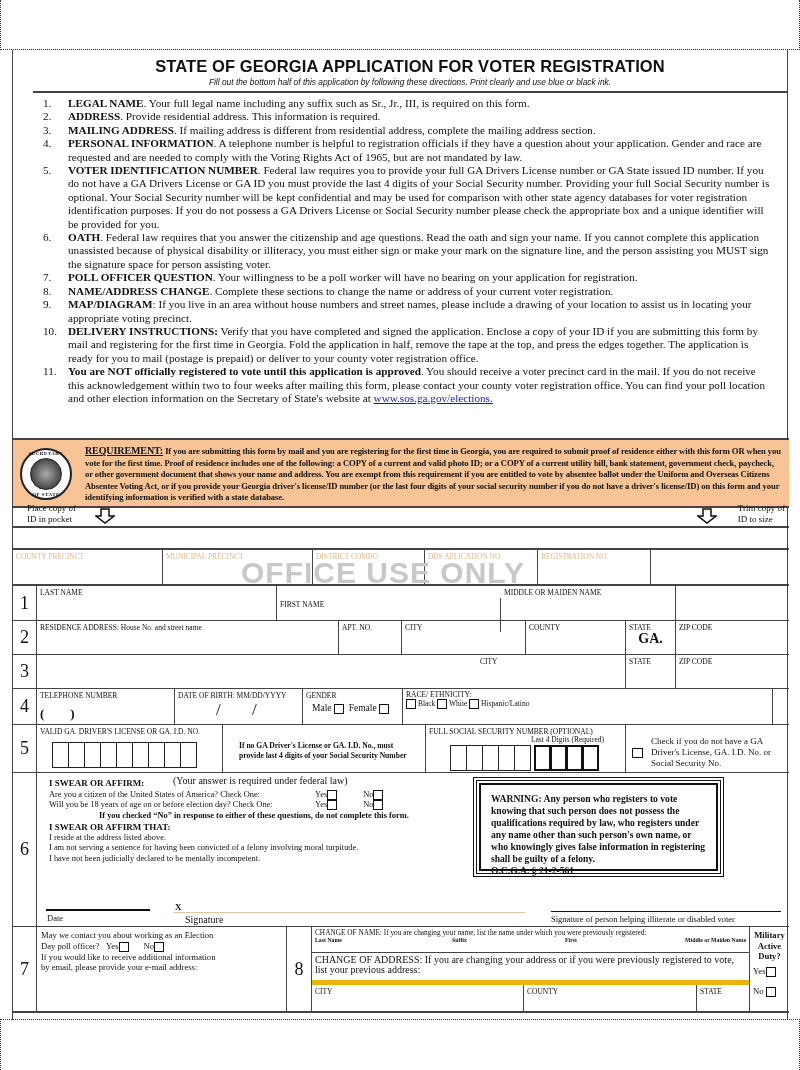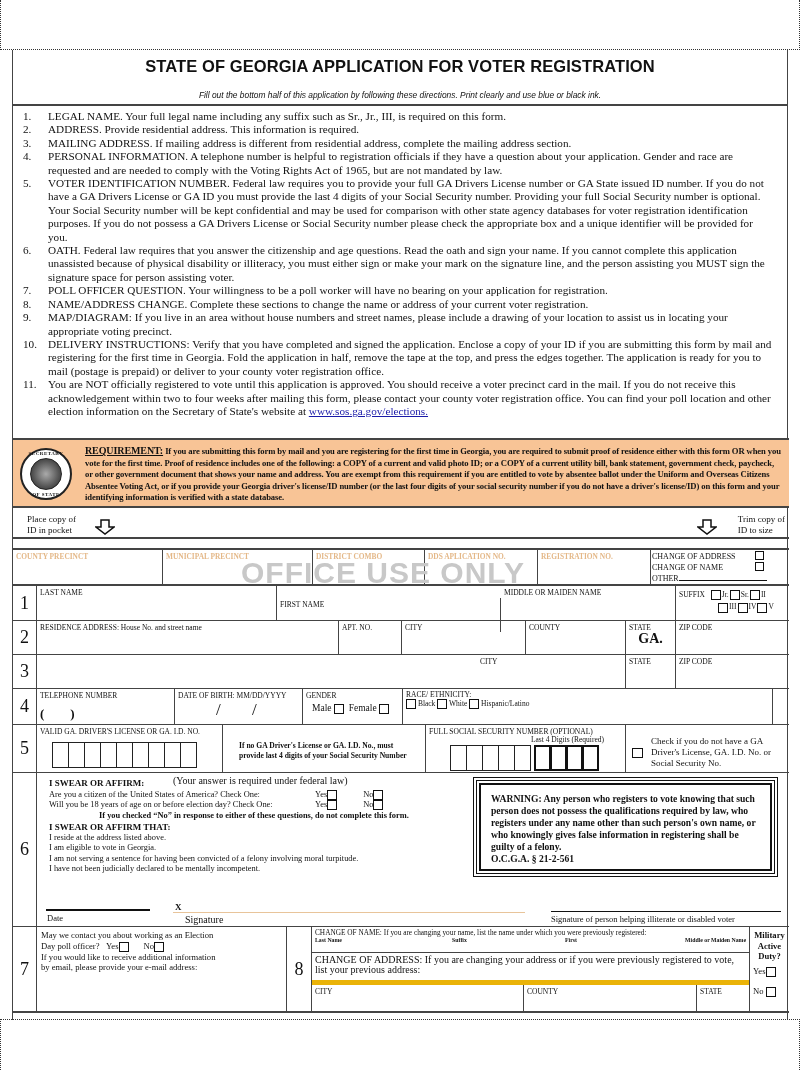--- a/index.html
+++ b/index.html
@@ -4,73 +4,73 @@
 <style>
   * { box-sizing: border-box; margin: 0; padding: 0; }
   html, body { width: 800px; height: 1070px; background: #fff; overflow: hidden; }
   body { position: relative; font-family: "Liberation Serif", serif; color: #111; }
 
   .tape { position: absolute; left: 0; width: 800px; border: 1.5px dotted #333; }
   .tape.top { top: 0; height: 50px; border-top: none; }
   .tape.bottom { top: 1019px; height: 51px; border-bottom: none; }
 
   .form { position: absolute; left: 12px; top: 50px; width: 776px; height: 970px;
-          border-left: 1px solid #444; border-right: 1px solid #444; }
+          border-left: 1px solid #444; border-right: 1px solid #444; padding-left: 20px; }
 
   .title { text-align: center; font-family: "Liberation Sans", sans-serif; font-weight: bold;
            font-size: 16.5px; margin-top: 7px; letter-spacing: 0.1px; }
   .subtitle { text-align: center; font-family: "Liberation Sans", sans-serif; font-style: italic;
-              font-size: 8.4px; margin-top: 14px; }
+              font-size: 8.4px; margin-top: 1px; }
   .rule-thick { border-top: 2px solid #444; margin-top: 4px; }
 
   .instructions { list-style: none; padding: 4px 14px 0 10px; font-size: 11.2px; line-height: 13.4px; }
   .instructions li { display: flex; }
   .instructions .num { width: 25px; flex: 0 0 25px; }
   .instructions .txt { flex: 1; }
-  .instructions b { font-weight: normal; }
+  .instructions b { font-weight: bold; }
   .link { color: #1a1aa8; text-decoration: underline; }
 
   .req-box { position: absolute; left: 0; top: 388px; width: 776px; height: 70px;
              background: #f8c496; border-top: 2px solid #444; border-bottom: 2px solid #444; }
   .seal { position: absolute; left: 7px; top: 8px; width: 52px; height: 52px; border-radius: 50%;
           border: 2px solid #222; background: #fff; }
   .seal .inner { position: absolute; left: 8px; top: 8px; width: 32px; height: 32px; border-radius: 50%;
                  border: 1.5px solid #222; background: radial-gradient(circle, #aaa 0%, #555 60%, #222 100%); }
   .seal .ring-text { position: absolute; left: 0; top: 1px; width: 100%; text-align: center; font-size: 5px; font-weight: bold; letter-spacing: 0.5px; }
   .seal .ring-text.bot { top: auto; bottom: 1px; }
   .req-text { position: absolute; left: 72px; top: 5px; width: 698px; font-size: 8.6px; line-height: 11.6px;
               font-weight: bold; font-family: "Liberation Serif", serif; letter-spacing: -0.1px; }
   .req-text .lbl { text-decoration: underline; font-size: 10px; }
 
-  .pocket-row { position: absolute; left: 0; top: 463px; width: 776px; height: 26px; border-bottom: 2px solid #444; }
+  .pocket-row { position: absolute; left: 0; top: 452px; width: 776px; height: 26px; border-bottom: 2px solid #444; }
   .pocket-left { position: absolute; left: 14px; top: 1px; font-size: 9px; line-height: 11px; }
   .pocket-right { position: absolute; right: 4px; top: 1px; font-size: 9px; line-height: 11px; }
   .arrow-down { position: absolute; width: 20px; height: 16px; }
   .arrow-down.l { left: 82px; top: 6px; }
   .arrow-down.r { left: 684px; top: 6px; }
 
   .office { position: absolute; left: 0; top: 498px; width: 776px; height: 38px; border-top: 2px solid #444; border-bottom: 2px solid #444; }
-  .office .cell { position: absolute; top: 0; height: 36px; border-right: 1px solid #444; font-size: 7.4px; color: #e4b888; padding: 2px 3px; font-weight: bold; }
+  .office .cell { position: absolute; top: 0; height: 36px; border-right: 1px solid #444; font-size: 7.4px; color: #e4b888; padding: 2px 3px; font-weight: normal; }
   .office .watermark { position: absolute; left: 228px; top: 6px; font-family: "Liberation Sans", sans-serif; font-weight: bold;
                        font-size: 30px; color: #c8c8c8; letter-spacing: 1px; pointer-events: none; }
   .office .changes { position: absolute; left: 638px; top: 0; width: 138px; height: 36px; font-size: 8px; line-height: 11px; padding: 1px 1px; color: #111; }
   .chk { display: inline-block; width: 10px; height: 10px; border: 1.3px solid #111; background: #fff; vertical-align: middle; }
   .chk.sm { width: 9px; height: 9px; }
 
   .row { position: absolute; left: 0; width: 776px; border-bottom: 1px solid #444; }
   .row .rnum { position: absolute; left: 0; top: 0; width: 24px; height: 100%; border-right: 1px solid #444;
                font-size: 18px; display: flex; align-items: center; justify-content: center; }
   .fld { position: absolute; top: 0; height: 100%; border-right: 1px solid #444; font-size: 7.5px; padding: 2px 3px; }
   .fld.nob { border-right: none; }
 
   .boxes { position: absolute; display: flex; }
   .boxes span { display: block; width: 17px; height: 26px; border: 1px solid #222; margin-right: -1px; background: #fff; }
   .boxes.bold span { border: 2px solid #111; }
 
-  .warning { position: absolute; left: 460px; top: 4px; width: 305px; height: 100px; border: 4px double #111;
+  .warning { position: absolute; left: 460px; top: 4px; width: 251px; height: 100px; border: 4px double #111;
              outline: 2px solid #111; outline-offset: -8px; padding: 12px 12px 0 14px;
              font-size: 9.6px; line-height: 12px; font-weight: bold; }
 </style>
 </head>
 <body>
 
 <div class="tape top"></div>
 
 <div class="form">
   <div class="title">STATE OF GEORGIA APPLICATION FOR VOTER REGISTRATION</div>
@@ -150,42 +150,27 @@
     </div>
   </div>
 
   <div class="office">
     <div class="cell" style="left:0;width:150px;">COUNTY PRECINCT</div>
     <div class="cell" style="left:150px;width:150px;">MUNICIPAL PRECINCT</div>
     <div class="cell" style="left:300px;width:112px;">DISTRICT COMBO</div>
     <div class="cell" style="left:412px;width:113px;">DDS APLICATION NO.</div>
     <div class="cell" style="left:525px;width:113px;">REGISTRATION NO.</div>
     <div class="watermark">OFFICE USE ONLY</div>
-    <div class="changes">
-      <div style="display:flex;justify-content:space-between;">
-          <span>CHANGE OF ADDRESS</span>
-          <span class="chk sm" style="margin-right:24px;"></span>
-        </div>
-      <div style="display:flex;justify-content:space-between;">
-          <span>CHANGE OF NAME</span>
-          <span class="chk sm" style="margin-right:24px;"></span>
-        </div>
-      <div><span>OTHER</span><span style="display:inline-block;width:88px;border-bottom:1px solid #111;"></span></div>
-    </div>
   </div>
 
   <div class="row" style="top:536px;height:35px;">
     <div class="rnum">1</div>
     <div class="fld" style="left:24px;width:240px;">LAST NAME</div>
     <div class="fld" style="left:264px;width:224px;margin-top:12px;">FIRST NAME</div>
     <div class="fld" style="left:488px;width:175px;">MIDDLE OR MAIDEN NAME</div>
-    <div class="fld nob" style="left:663px;width:113px;font-size:7.5px;padding-top:4px;">
-      <span style="margin-right:6px;">SUFFIX</span><span class="chk"></span><span style="margin:0 1px;">Jr.</span><span class="chk"></span><span style="margin:0 1px;">Sr.</span><span class="chk"></span><span style="margin-left:1px;">II</span>
-      <div style="margin-left:39px;margin-top:2px;"><span class="chk"></span><span style="margin:0 1px;">III</span><span class="chk"></span><span style="margin:0 1px;">IV</span><span class="chk"></span><span style="margin-left:1px;">V</span></div>
-    </div>
   </div>
 
   <div class="row" style="top:571px;height:34px;">
     <div class="rnum">2</div>
     <div class="fld" style="left:24px;width:302px;">RESIDENCE ADDRESS: House No. and street name</div>
     <div class="fld" style="left:326px;width:63px;">APT.  NO.</div>
     <div class="fld" style="left:389px;width:124px;">CITY</div>
     <div class="fld" style="left:513px;width:100px;">COUNTY</div>
     <div class="fld" style="left:613px;width:50px;">
       <div>STATE</div>
@@ -280,21 +265,20 @@
           <span style="width:266px;">Will you be 18 years of age on or before election day?  Check One:</span>
           <span>Yes</span>
           <span class="chk"></span>
           <span style="width:26px;"></span>
           <span>No</span>
           <span class="chk"></span>
         </div>
       <div style="font-weight:bold;padding-left:50px;">If you checked “No” in response to either of these questions, do not complete this form.</div>
       <div style="font-weight:bold;font-size:9px;margin-top:1px;">I SWEAR OR AFFIRM THAT:</div>
       <div>I reside at the address listed above.</div>
-      <div>I am eligible to vote in Georgia.</div>
       <div>I am not serving a sentence for having been convicted of a felony involving moral turpitude.</div>
       <div>I have not been judicially declared to be mentally incompetent.</div>
     </div>
     <div class="warning">
       <div>WARNING: Any person who registers to vote knowing that such person does not possess the qualifications required by law, who registers under any name other than such person's own name, or who knowingly gives false information in registering shall be guilty of a felony.</div>
       <div>O.C.G.A. § 21-2-561</div>
     </div>
     <div style="position:absolute;left:33px;top:136px;width:104px;border-top:2px solid #111;"></div>
     <div style="position:absolute;left:34px;top:140px;font-size:8.5px;">Date</div>
     <div style="position:absolute;left:162px;top:129px;font-size:9px;font-weight:bold;">X</div>

